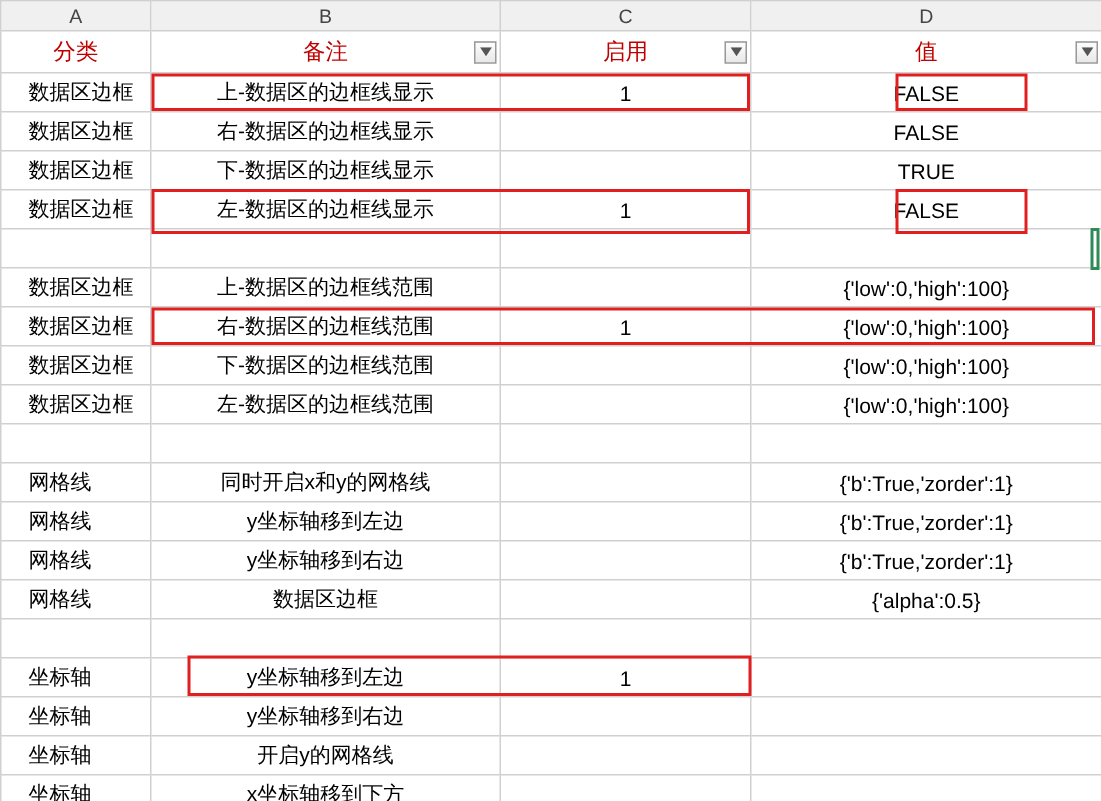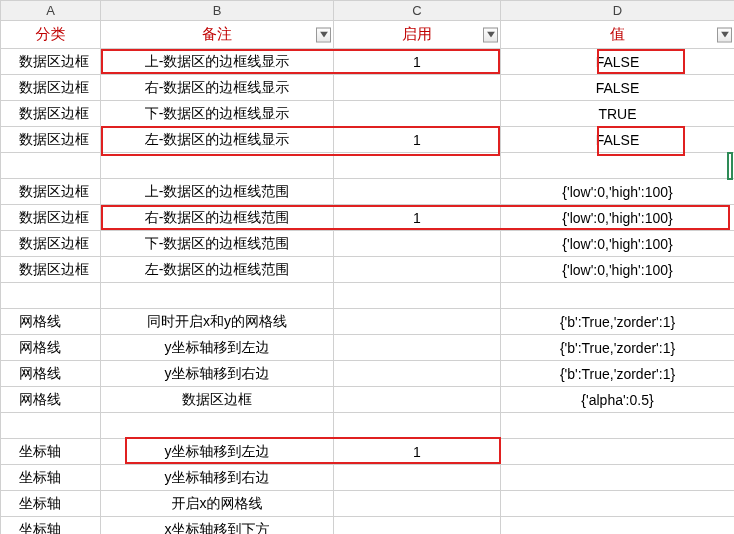--- a/index.html
+++ b/index.html
@@ -218,21 +218,21 @@
           <td></td>
         </tr>
         <tr>
           <td class="alignL">坐标轴</td>
           <td>y坐标轴移到右边</td>
           <td></td>
           <td></td>
         </tr>
         <tr>
           <td class="alignL">坐标轴</td>
-          <td>开启x的网格线</td>
+          <td>开启y的网格线</td>
           <td></td>
           <td></td>
         </tr>
         <tr>
           <td class="alignL">坐标轴</td>
           <td>x坐标轴移到下方</td>
           <td></td>
           <td></td>
         </tr>
       </tbody>

